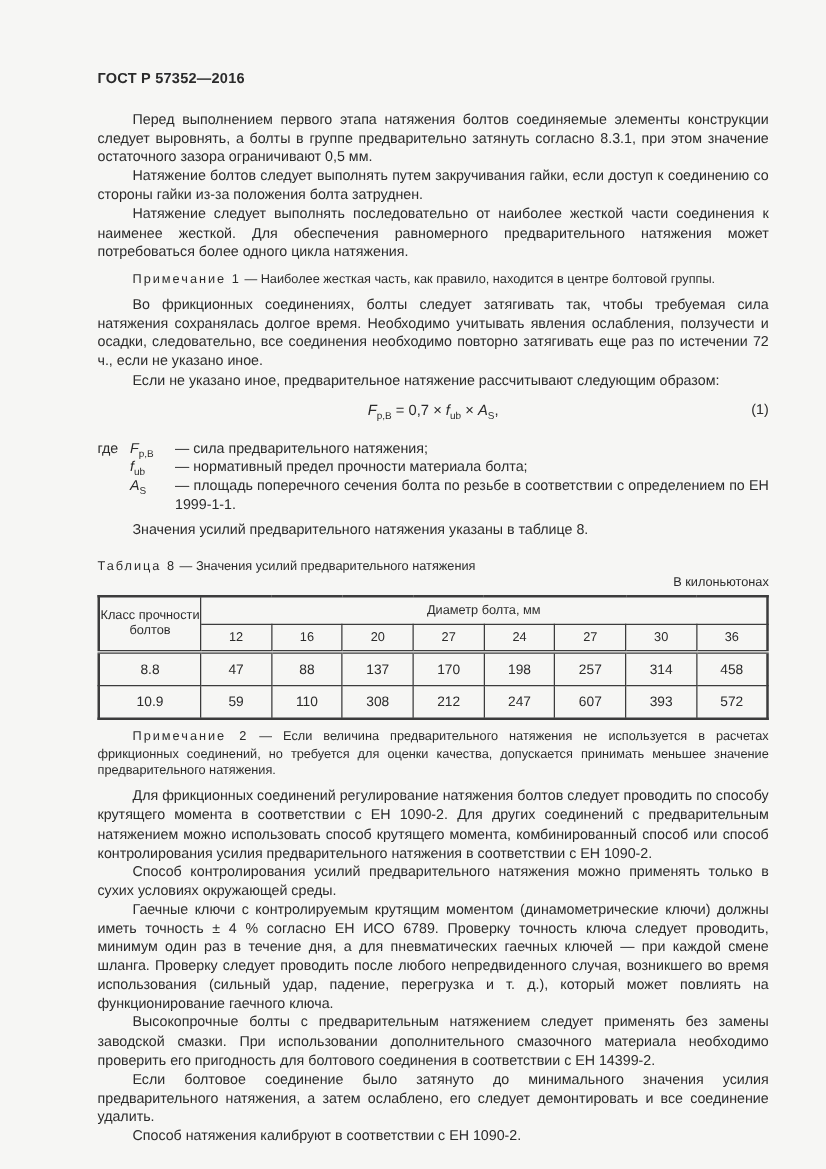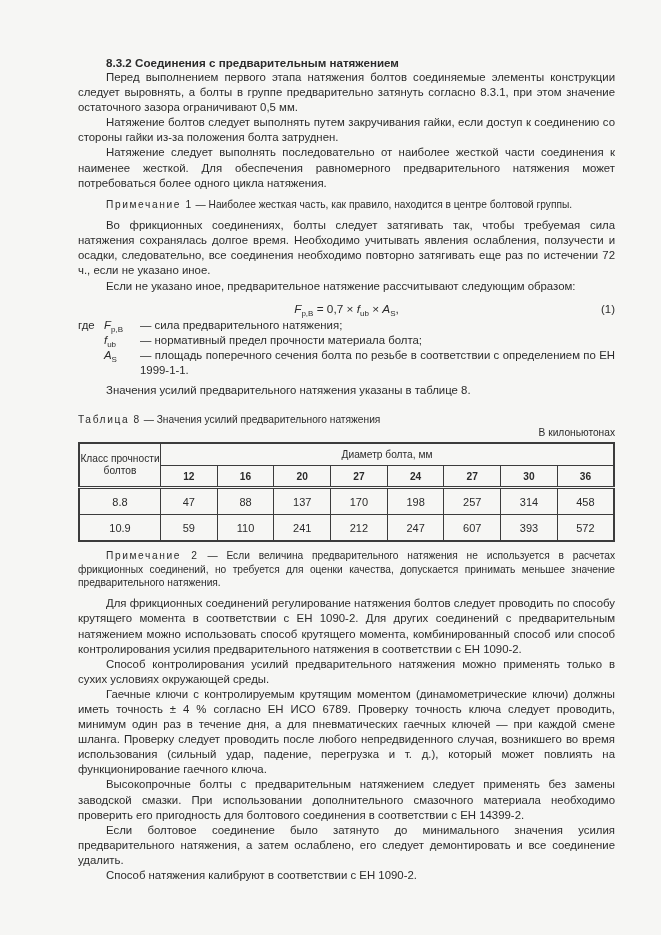--- a/index.html
+++ b/index.html
@@ -34,21 +34,21 @@
   p.note{
     margin:7px 0;
     font-size:10.2px;line-height:13.4px;
     text-align:justify;
     text-indent:28px;
   }
   .note-label{letter-spacing:1.6px;}
   
   .formula-row{
     position:relative;
-    margin:8px 0 2px 0;
+    margin:8px 0 17px 0;
     text-align:center;
     font-size:11.8px;
   }
   .formula-var{font-style:italic;}
   sub{font-size:8px;line-height:0;}
   .formula-num{position:absolute;right:0;top:1px;font-style:normal;font-size:11.4px;}
   
   .defs{font-size:11.4px;line-height:15.1px;margin:2px 0 5px 0;}
   .def-row{display:flex;}
   .def-pre{width:26px;flex:none;}
@@ -74,32 +74,32 @@
   }
   table.data th,table.data td{
     border:1px solid #3c3c3c;
     text-align:center;
     vertical-align:middle;
     padding:0;
   }
   table.data{border:2px solid #3c3c3c;}
   th.col-class{width:80px;font-weight:normal;font-size:10.2px;line-height:12.5px;}
   th.group-hd{height:21px;font-weight:normal;font-size:10.2px;}
-  th.dia{height:20px;font-weight:bold;font-size:10.2px;}
+  th.dia{height:20px;font-weight:normal;font-size:10.2px;}
   tr.data-row td{height:25px;font-size:11px;}
   tr.data-row:first-child td{border-top:3px double #3c3c3c;}
   .after-table{margin-top:8px;}
 </style>
 </head>
 <body>
 
 <div class="page">
 
+  <div class="doc-header">ГОСТ Р 57352—2016</div>
 
-  <div class="section-heading">8.3.2 Соединения с предварительным натяжением</div>
 
   <p class="body">Перед выполнением первого этапа натяжения болтов соединяемые элементы конструкции следует выровнять, а болты в группе предварительно затянуть согласно 8.3.1, при этом значение остаточного зазора ограничивают 0,5 мм.</p>
   <p class="body">Натяжение болтов следует выполнять путем закручивания гайки, если доступ к соединению со стороны гайки из-за положения болта затруднен.</p>
   <p class="body">Натяжение следует выполнять последовательно от наиболее жесткой части соединения к наименее жесткой. Для обеспечения равномерного предварительного натяжения может потребоваться более одного цикла натяжения.</p>
 
   <p class="note"><span class="note-label">Примечание 1</span> <span>— Наиболее жесткая часть, как правило, находится в центре болтовой группы.</span></p>
 
   <p class="body">Во фрикционных соединениях, болты следует затягивать так, чтобы требуемая сила натяжения сохранялась долгое время. Необходимо учитывать явления ослабления, ползучести и осадки, следовательно, все соединения необходимо повторно затягивать еще раз по истечении 72 ч., если не указано иное.</p>
   <p class="body">Если не указано иное, предварительное натяжение рассчитывают следующим образом:</p>
 
@@ -161,21 +161,21 @@
         <td>170</td>
         <td>198</td>
         <td>257</td>
         <td>314</td>
         <td>458</td>
       </tr>
       <tr class="data-row">
         <td>10.9</td>
         <td>59</td>
         <td>110</td>
-        <td>241</td>
+        <td>308</td>
         <td>212</td>
         <td>247</td>
         <td>607</td>
         <td>393</td>
         <td>572</td>
       </tr>
     </tbody>
   </table>
 
   <p class="note after-table"><span class="note-label">Примечание 2</span> <span>— Если величина предварительного натяжения не используется в расчетах фрикционных соединений, но требуется для оценки качества, допускается принимать меньшее значение предварительного натяжения.</span></p>

